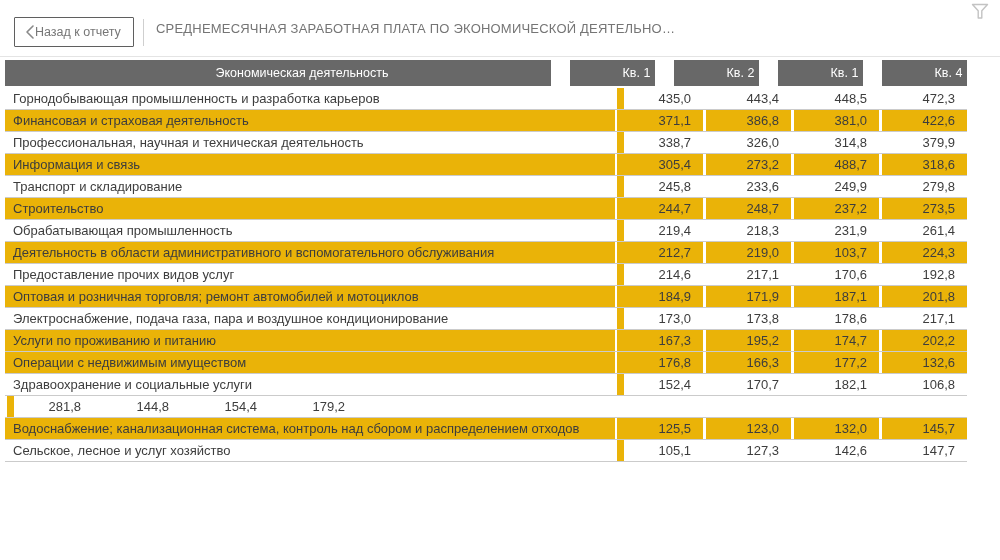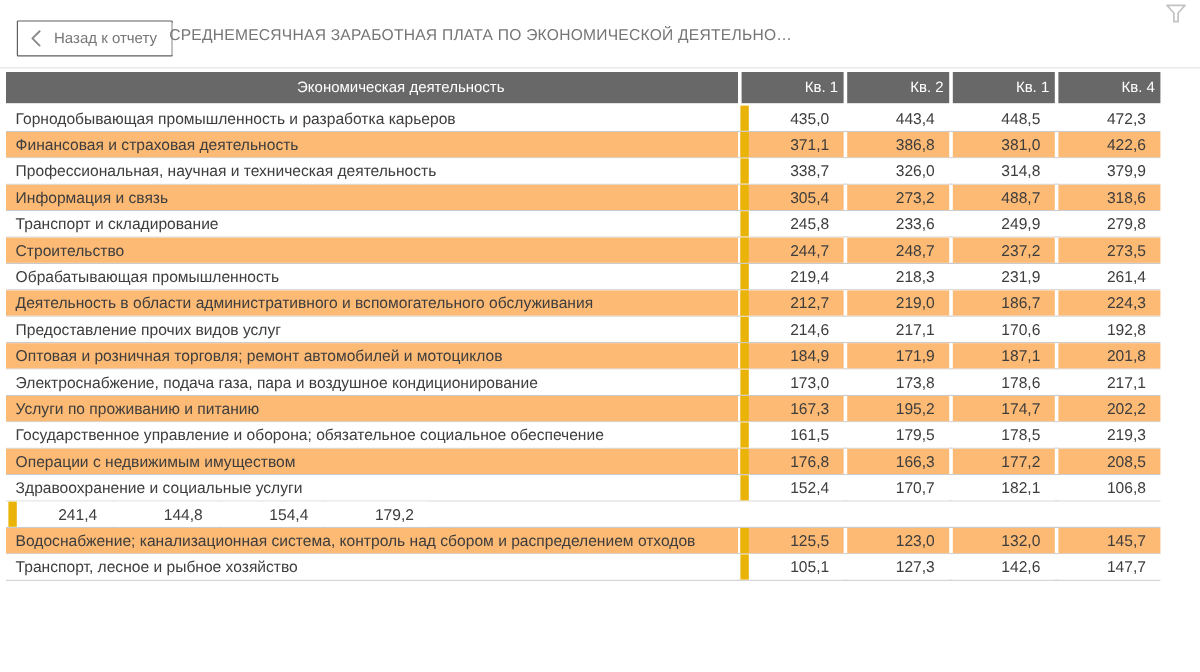--- a/index.html
+++ b/index.html
@@ -16,35 +16,34 @@
   .back-btn {
     position: absolute;
     left: 14px; top: 17px;
     height: 30px;
     padding: 0 12px 0 10px;
     background: #ffffff;
     border: 1px solid #5f5f5f;
     border-radius: 1px;
     display: inline-flex;
     align-items: center;
-    gap: 10px;
     cursor: pointer;
     font-family: "Liberation Sans", sans-serif;
   }
   .back-btn .chev { display: inline-flex; align-items: center; }
   .back-btn .lbl { font-size: 12.5px; color: #767676; white-space: nowrap; }
   .vdivider {
     position: absolute;
     left: 143px; top: 19px;
     width: 1px; height: 27px;
     background: #cfcfcf;
   }
   .page-title {
     position: absolute;
-    left: 141px; top: 0;
+    left: 156px; top: 0;
     height: 57px;
     display: flex; align-items: center;
     font-size: 13px;
     color: #757575;
     letter-spacing: 0.2px;
     white-space: nowrap;
   }
   .filter-ic {
     position: absolute;
     right: 11px; top: 3px;
@@ -62,31 +61,31 @@
   .thead { display: flex; height: 26px; margin-bottom: 2px; }
   .th {
     background: #686868;
     color: #ffffff;
     display: flex; align-items: center; justify-content: center;
     height: 26px;
     font-size: 12.5px;
     padding-left: 48px;
   }
   .th.label { flex: 1; }
-  .th.v { width: 85px; margin-left: 3px; }
+  .th.v { width: 85px; margin-left: 19px; }
 
   .trow { display: flex; height: 22px; border-bottom: 1px solid #cbcbcb; background: #ffffff; }
   .trow.alt .cell { background: #ebebeb; }
   .cell {
     display: flex; align-items: center;
     height: 21px;
     background: #ffffff;
   }
   .trow .cell { background: #ffffff; }
-  .trow.alt .cell { background: #fdba74; }
+  .trow.alt .cell { background: #eab308; }
   .cell.label { flex: 1; padding-left: 8px; white-space: nowrap; overflow: hidden; }
   .cell.v { width: 85px; margin-left: 3px; justify-content: flex-end; padding-right: 12px; }
   .cell.v.first { margin-left: 2px; border-left: 7px solid #eab308; width: 86px; }
 </style>
 </head>
 <body>
 
 <div class="topbar">
   <button class="back-btn">
     <span class="chev">
@@ -160,21 +159,21 @@
         <div class="cell label">Обрабатывающая промышленность</div>
         <div class="cell v first">219,4</div>
         <div class="cell v">218,3</div>
         <div class="cell v">231,9</div>
         <div class="cell v">261,4</div>
       </div>
       <div class="trow alt">
         <div class="cell label">Деятельность в области административного и вспомогательного обслуживания</div>
         <div class="cell v first">212,7</div>
         <div class="cell v">219,0</div>
-        <div class="cell v">186,7</div>
+        <div class="cell v">103,7</div>
         <div class="cell v">224,3</div>
       </div>
       <div class="trow">
         <div class="cell label">Предоставление прочих видов услуг</div>
         <div class="cell v first">214,6</div>
         <div class="cell v">217,1</div>
         <div class="cell v">170,6</div>
         <div class="cell v">192,8</div>
       </div>
       <div class="trow alt">
@@ -191,55 +190,48 @@
         <div class="cell v">178,6</div>
         <div class="cell v">217,1</div>
       </div>
       <div class="trow alt">
         <div class="cell label">Услуги по проживанию и питанию</div>
         <div class="cell v first">167,3</div>
         <div class="cell v">195,2</div>
         <div class="cell v">174,7</div>
         <div class="cell v">202,2</div>
       </div>
-      <div class="trow">
-        <div class="cell label">Государственное управление и оборона; обязательное социальное обеспечение</div>
-        <div class="cell v first">161,5</div>
-        <div class="cell v">179,5</div>
-        <div class="cell v">178,5</div>
-        <div class="cell v">219,3</div>
-      </div>
       <div class="trow alt">
         <div class="cell label">Операции с недвижимым имуществом</div>
         <div class="cell v first">176,8</div>
         <div class="cell v">166,3</div>
         <div class="cell v">177,2</div>
-        <div class="cell v">208,5</div>
+        <div class="cell v">132,6</div>
       </div>
       <div class="trow">
         <div class="cell label">Здравоохранение и социальные услуги</div>
         <div class="cell v first">152,4</div>
         <div class="cell v">170,7</div>
         <div class="cell v">182,1</div>
         <div class="cell v">106,8</div>
       </div>
       <div class="trow">
-        <div class="cell v first">241,4</div>
+        <div class="cell v first">281,8</div>
         <div class="cell v">144,8</div>
         <div class="cell v">154,4</div>
         <div class="cell v">179,2</div>
       </div>
       <div class="trow alt">
         <div class="cell label">Водоснабжение; канализационная система, контроль над сбором и распределением отходов</div>
         <div class="cell v first">125,5</div>
         <div class="cell v">123,0</div>
         <div class="cell v">132,0</div>
         <div class="cell v">145,7</div>
       </div>
       <div class="trow">
-        <div class="cell label">Транспорт, лесное и рыбное хозяйство</div>
+        <div class="cell label">Сельское, лесное и услуг хозяйство</div>
         <div class="cell v first">105,1</div>
         <div class="cell v">127,3</div>
         <div class="cell v">142,6</div>
         <div class="cell v">147,7</div>
       </div>
     </div>
 </div>
 
 </body></html>

